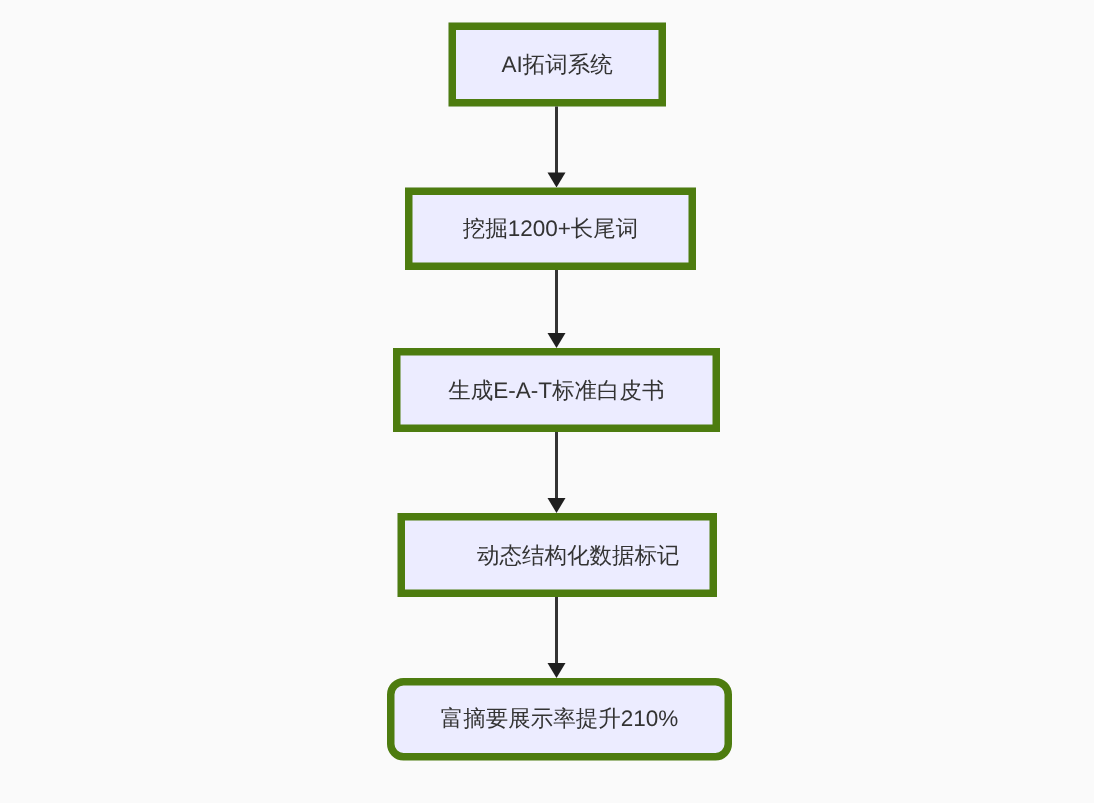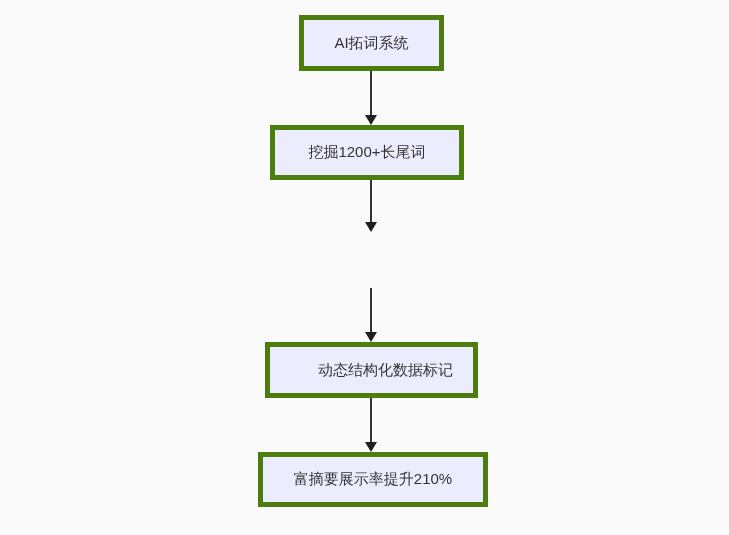--- a/index.html
+++ b/index.html
@@ -25,21 +25,21 @@
     display: flex;
     align-items: center;
     justify-content: center;
     text-align: center;
     white-space: nowrap;
   }
   .node-1 { left: 299px; top: 15px;  width: 145px; height: 56px; }
   .node-2 { left: 270px; top: 125px; width: 194px; height: 55px; }
   .node-3 { left: 262px; top: 232px; width: 218px; height: 56px; }
   .node-4 { left: 265px; top: 342px; width: 213px; height: 56px; padding-left: 28px; }
-  .node-5 { left: 258px; top: 452px; width: 230px; height: 55px; }
+  .node-5 { left: 258px; top: 452px; width: 230px; height: 55px; border-radius: 11px; }
 
   .flow-arrow {
     position: absolute;
     left: 370px;           
     width: 2px;
   }
   .arrow-1 { top: 71px;  height: 54px; }
   .arrow-2 { top: 180px; height: 52px; }
   .arrow-3 { top: 288px; height: 54px; }
   .arrow-4 { top: 398px; height: 54px; }
@@ -80,20 +80,23 @@
 
   <div class="flow-node node-2">
     <span>挖掘1200+长尾词</span>
   </div>
 
   <div class="flow-arrow arrow-2">
     <span class="shaft"></span>
     <span class="head"></span>
   </div>
 
+  <div class="flow-node node-3">
+    <span>生成E-A-T标准白皮书</span>
+  </div>
 
   <div class="flow-arrow arrow-3">
     <span class="shaft"></span>
     <span class="head"></span>
   </div>
 
   <div class="flow-node node-4">
     <span>动态结构化数据标记</span>
   </div>
 

